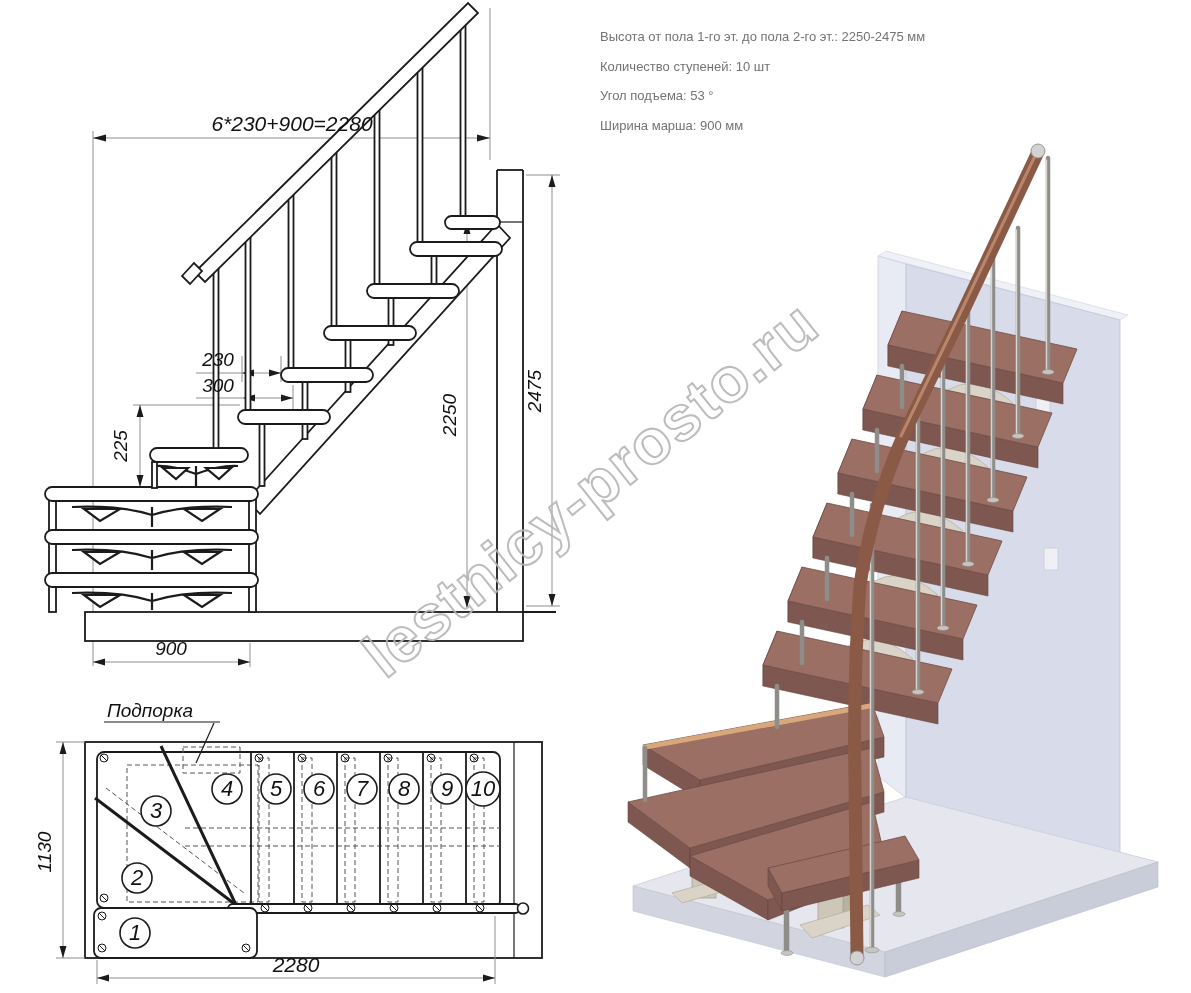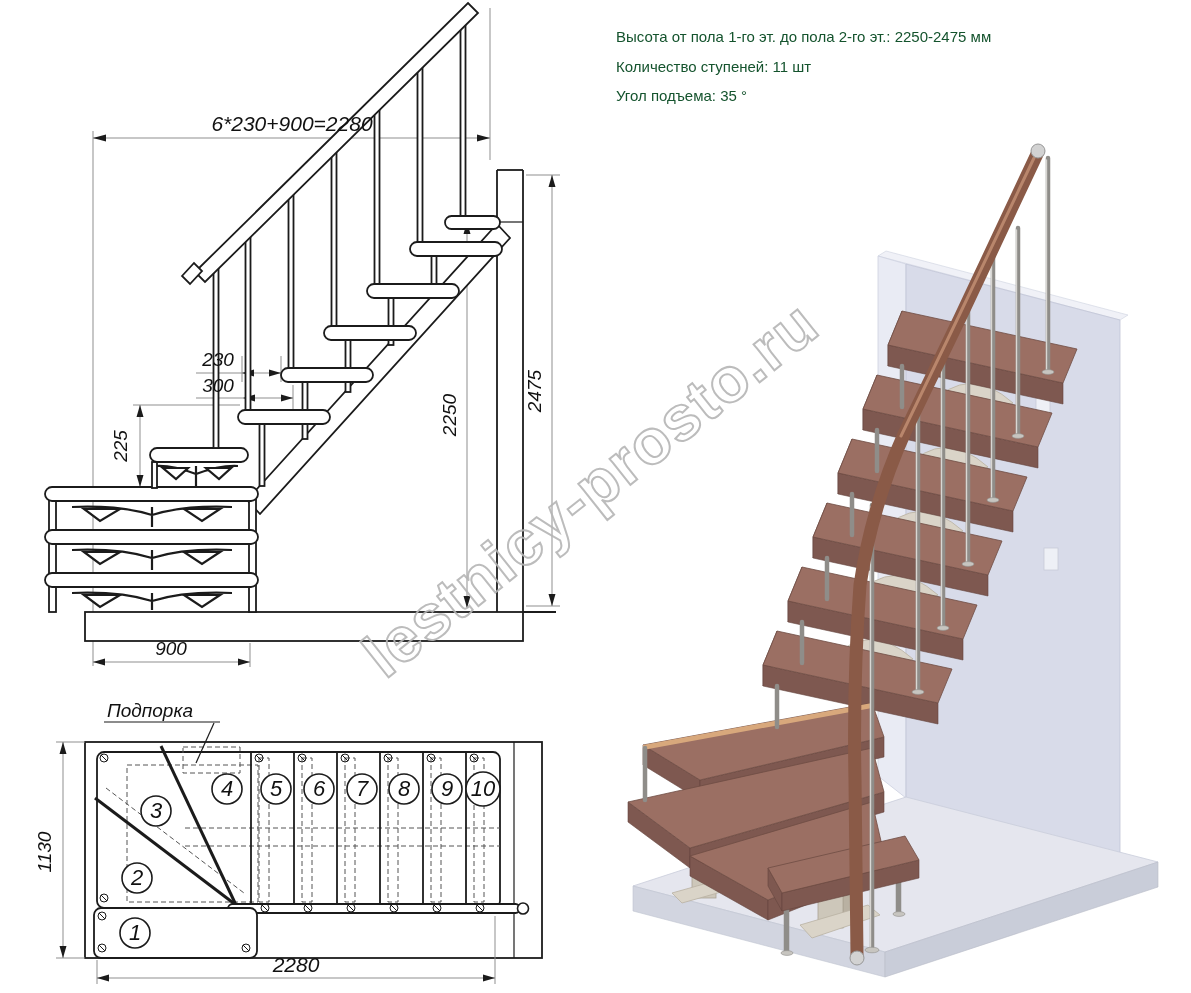--- a/index.html
+++ b/index.html
@@ -1,20 +1,20 @@
 <!DOCTYPE html>
 <html><head>
 <meta charset="utf-8">
 <style>
   html,body{margin:0;padding:0;background:#ffffff;}
   .stage{position:relative;width:1191px;height:993px;background:#ffffff;overflow:hidden;
          font-family:"Liberation Sans","DejaVu Sans",sans-serif;}
   .abs{position:absolute;}
   
-  .specs{left:616px;top:22px;width:565px;color:#14532d;font-size:15px;line-height:29.5px;}
+  .specs{left:600px;top:22px;width:565px;color:#737373;font-size:13px;line-height:29.5px;}
   .specs div{white-space:nowrap;}
   
   .ln   {stroke:#1b1b1b;stroke-width:1.8;fill:none;}
   .lnth {stroke:#1b1b1b;stroke-width:1.2;fill:none;}
   .lnw  {stroke:#1b1b1b;stroke-width:1.8;fill:#ffffff;}
   .dimln{stroke:#8f8f8f;stroke-width:1;fill:none;}
   .arr  {fill:#1b1b1b;stroke:none;}
   .dimtx{font-family:"Liberation Sans","DejaVu Sans",sans-serif;font-style:italic;font-size:19px;fill:#111;}
   .dimbig{font-size:21px;}
   .dash {stroke:#555;stroke-width:1;fill:none;stroke-dasharray:5 3;}
@@ -473,21 +473,22 @@
     <g>
       <path class="rail" d="M1038,152 L960,318 L905,432 Q872,505 860,585 Q853,680 855,780 Q856,880 857,956"></path>
       <path class="railhl" d="M1034,158 L956,322 L901,436"></path>
       <circle class="cap" cx="1038" cy="151" r="7"></circle>
       <circle class="cap" cx="857" cy="958" r="7"></circle>
     </g>
   </svg>
 
   <div class="abs specs">
     <div>Высота от пола 1-го эт. до пола 2-го эт.: 2250-2475 мм</div>
-    <div>Количество ступеней: 11 шт</div>
-    <div>Угол подъема: 35 °</div>
+    <div>Количество ступеней: 10 шт</div>
+    <div>Угол подъема: 53 °</div>
+    <div>Ширина марша: 900 мм</div>
   </div>
 
   <svg class="abs" style="left:0;top:0;pointer-events:none;" width="1191" height="993" viewBox="0 0 1191 993">
     <text class="wm" transform="translate(604,506) rotate(-38.5)">lestnicy-prosto.ru</text>
   </svg>
 
 </div>
 
 </body></html>

